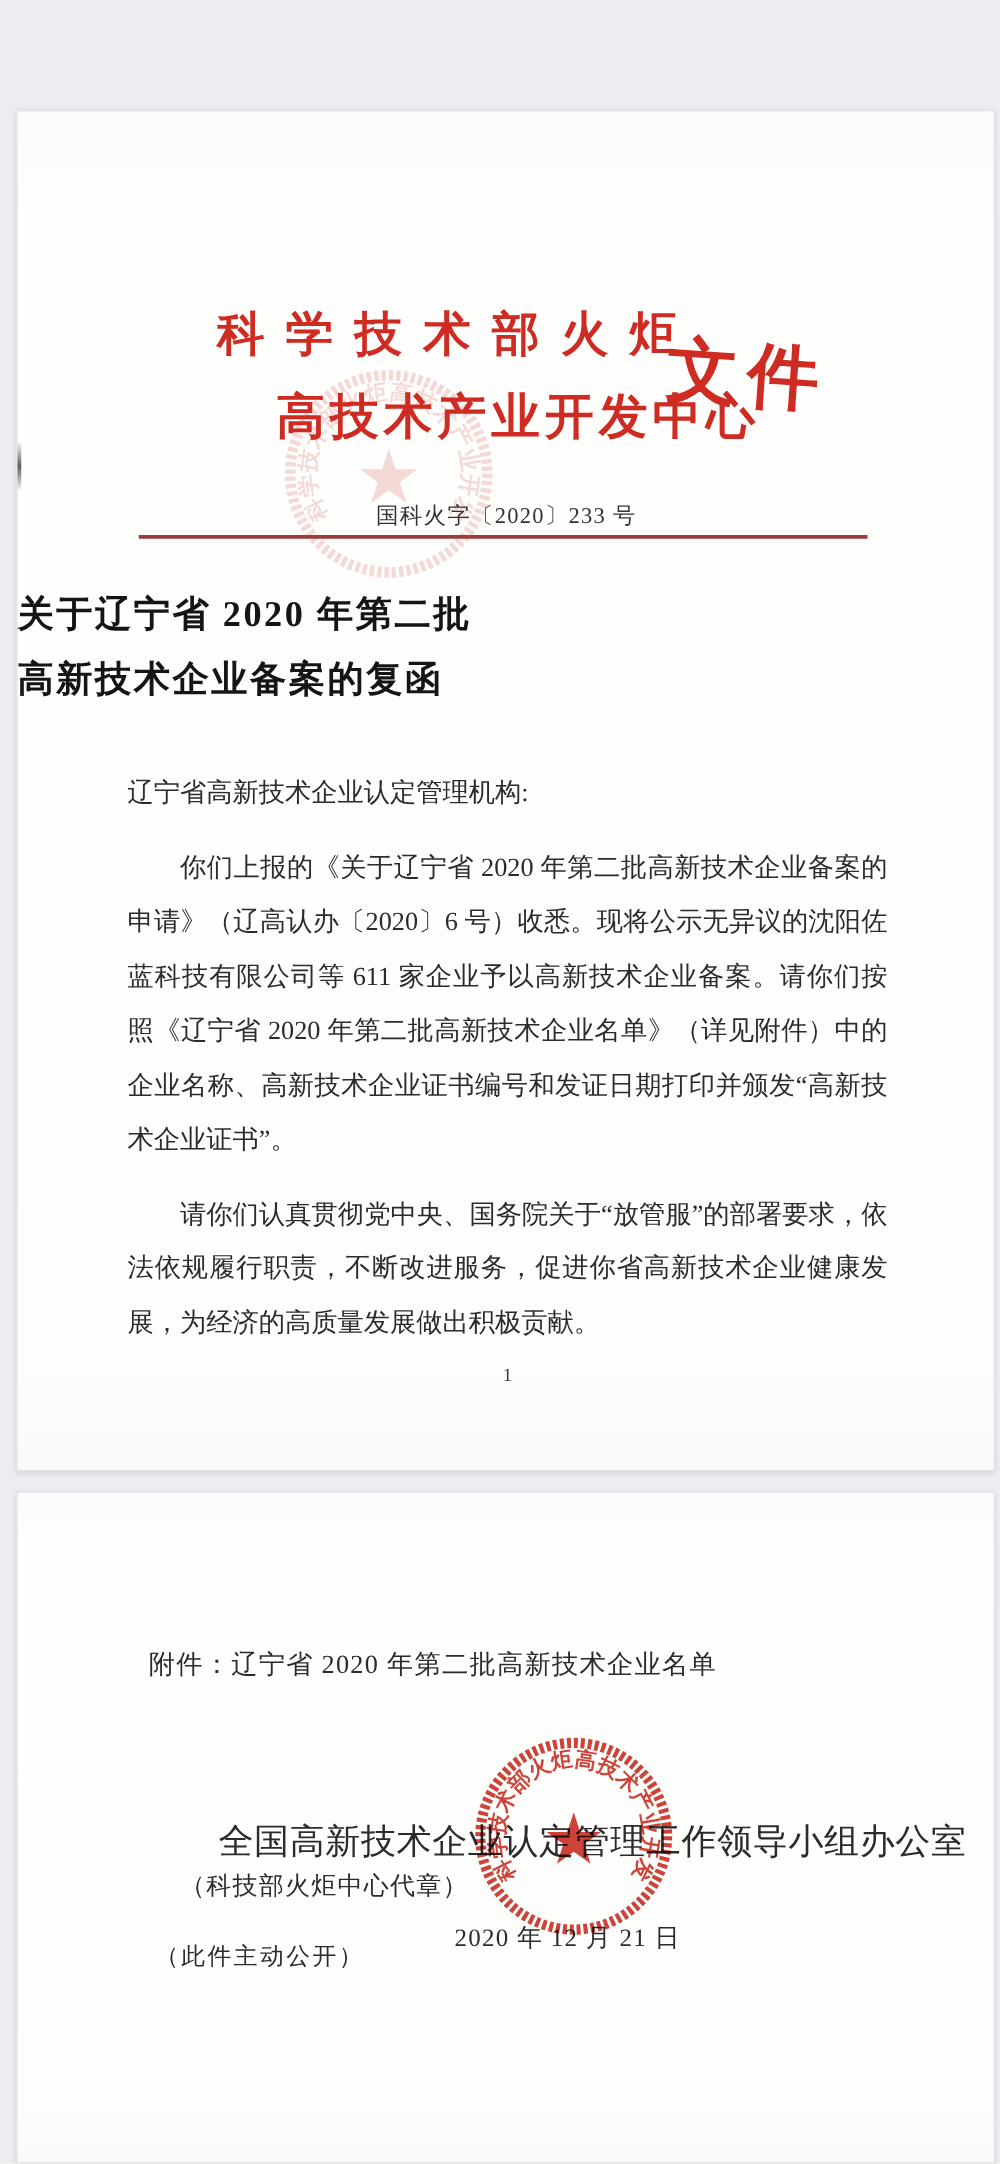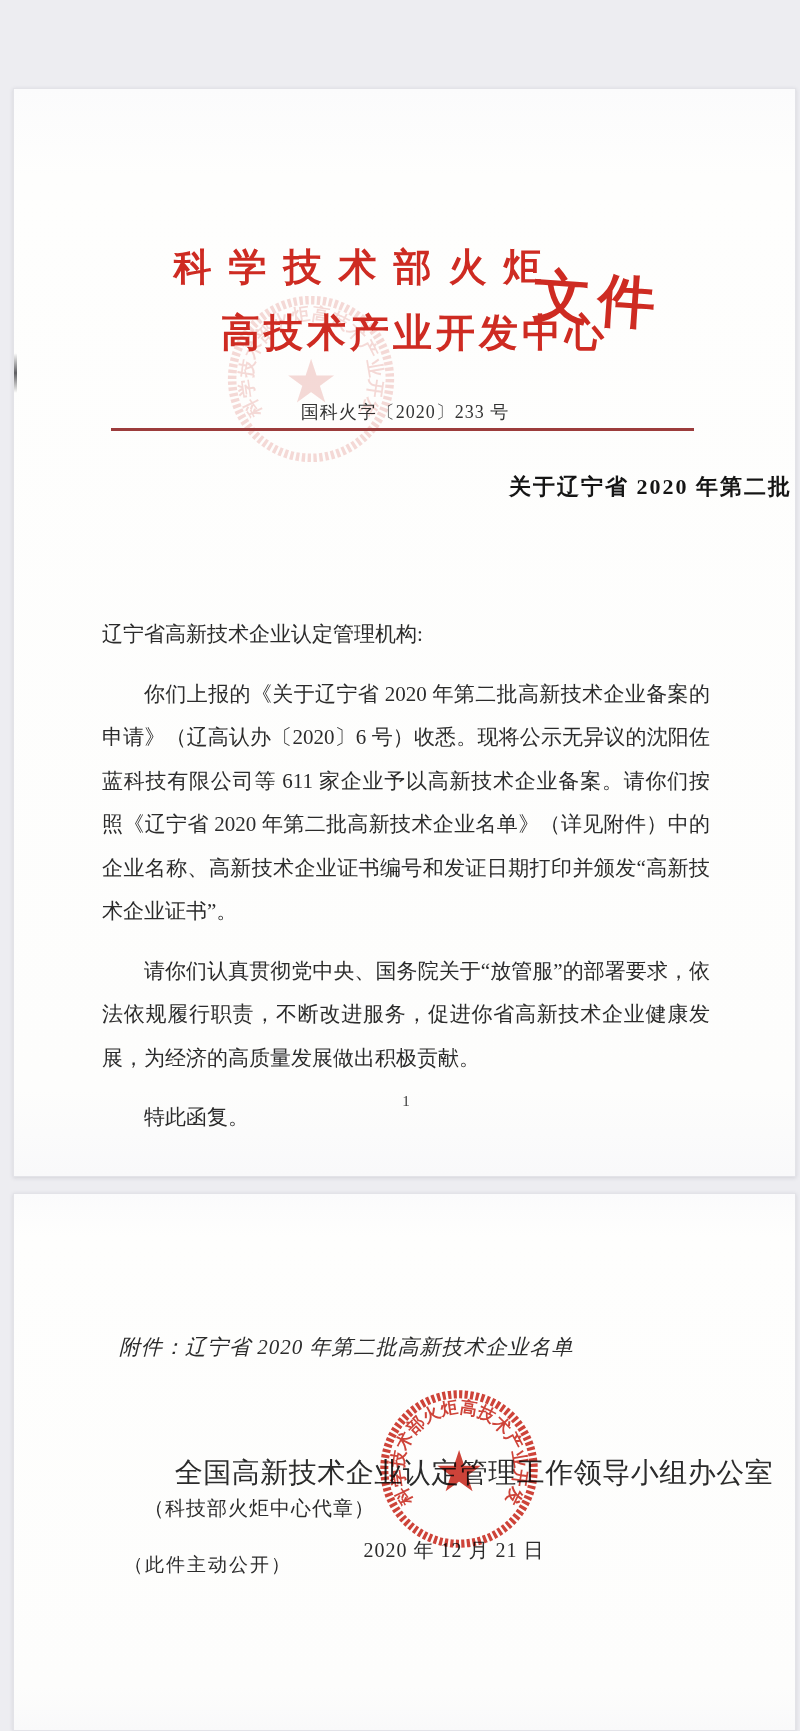--- a/index.html
+++ b/index.html
@@ -50,22 +50,22 @@
     top:311px;left:0;width:782px;
     text-align:center;
     font-size:18px;color:#333;
     letter-spacing:1px;
   }
   .red-divider{
     top:339px;left:97px;width:583px;height:3px;
     background:#9c3c3c;
   }
   .title-line{
-    left:0;width:778px;text-align:right;
-    font-size:22px;font-weight:bold;color:#151515;
+    left:0;width:778px;text-align:left;
+    font-size:29px;font-weight:bold;color:#151515;
     letter-spacing:2px;white-space:nowrap;
   }
   .title-line.t1{top:383px;}
   .title-line.t2{top:435px;}
 
   .doc-body{
     top:508px;left:72px;width:640px;
     font-size:21px;line-height:43.5px;
     text-align:justify;text-justify:inter-ideograph;
     color:#2b2b2b;
@@ -78,24 +78,23 @@
     text-align:center;font-size:15px;color:#3a3a3a;
   }
   .edge-artifact{
     top:264px;left:0px;width:3px;height:40px;
     background:linear-gradient(180deg,rgba(40,40,45,0),rgba(40,40,45,0.75),rgba(40,40,45,0));
     border-radius:2px;
   }
 
   
   .attachment-line{
-    top:139px;left:105px;width:620px;
+    top:123px;left:105px;width:620px;
     font-size:21px;color:#2b2b2b;letter-spacing:1px;
     white-space:nowrap;
-    font-style:italic;
   }
   .signer-line1{
     top:260px;left:150px;width:620px;text-align:center;
     font-size:28px;color:#2b2b2b;letter-spacing:0.5px;white-space:nowrap;
   }
   .signer-line2{
     top:301px;left:130px;width:620px;text-align:left;
     font-size:20px;color:#2b2b2b;letter-spacing:1px;white-space:nowrap;
   }
   .sig-date{
@@ -130,26 +129,26 @@
     </svg>
 
     <div class="abs lh-line1">科学技术部火炬</div>
     <div class="abs lh-line2">高技术产业开发中心</div>
     <div class="abs lh-doclabel">文件</div>
 
     <div class="abs doc-number">国科火字〔2020〕233 号</div>
     <div class="abs red-divider"></div>
 
     <div class="abs title-line t1">关于辽宁省 2020 年第二批</div>
+    <div class="abs title-line t2">高新技术企业备案的复函</div>
 
     <div class="abs doc-body">
       <p>辽宁省高新技术企业认定管理机构:</p>
       <p class="para">你们上报的《关于辽宁省 2020 年第二批高新技术企业备案的申请》（辽高认办〔2020〕6 号）收悉。现将公示无异议的沈阳佐蓝科技有限公司等 611 家企业予以高新技术企业备案。请你们按照《辽宁省 2020 年第二批高新技术企业名单》（详见附件）中的企业名称、高新技术企业证书编号和发证日期打印并颁发“高新技术企业证书”。</p>
       <p class="para">请你们认真贯彻党中央、国务院关于“放管服”的部署要求，依法依规履行职责，不断改进服务，促进你省高新技术企业健康发展，为经济的高质量发展做出积极贡献。</p>
-      <p class="para">特此函复。</p>
     </div>
 
     <div class="abs page-num">1</div>
     <div class="abs edge-artifact"></div>
   </div>
 
   <div class="page-card page2">
 
     <div class="abs attachment-line">附件：辽宁省 2020 年第二批高新技术企业名单</div>
 

